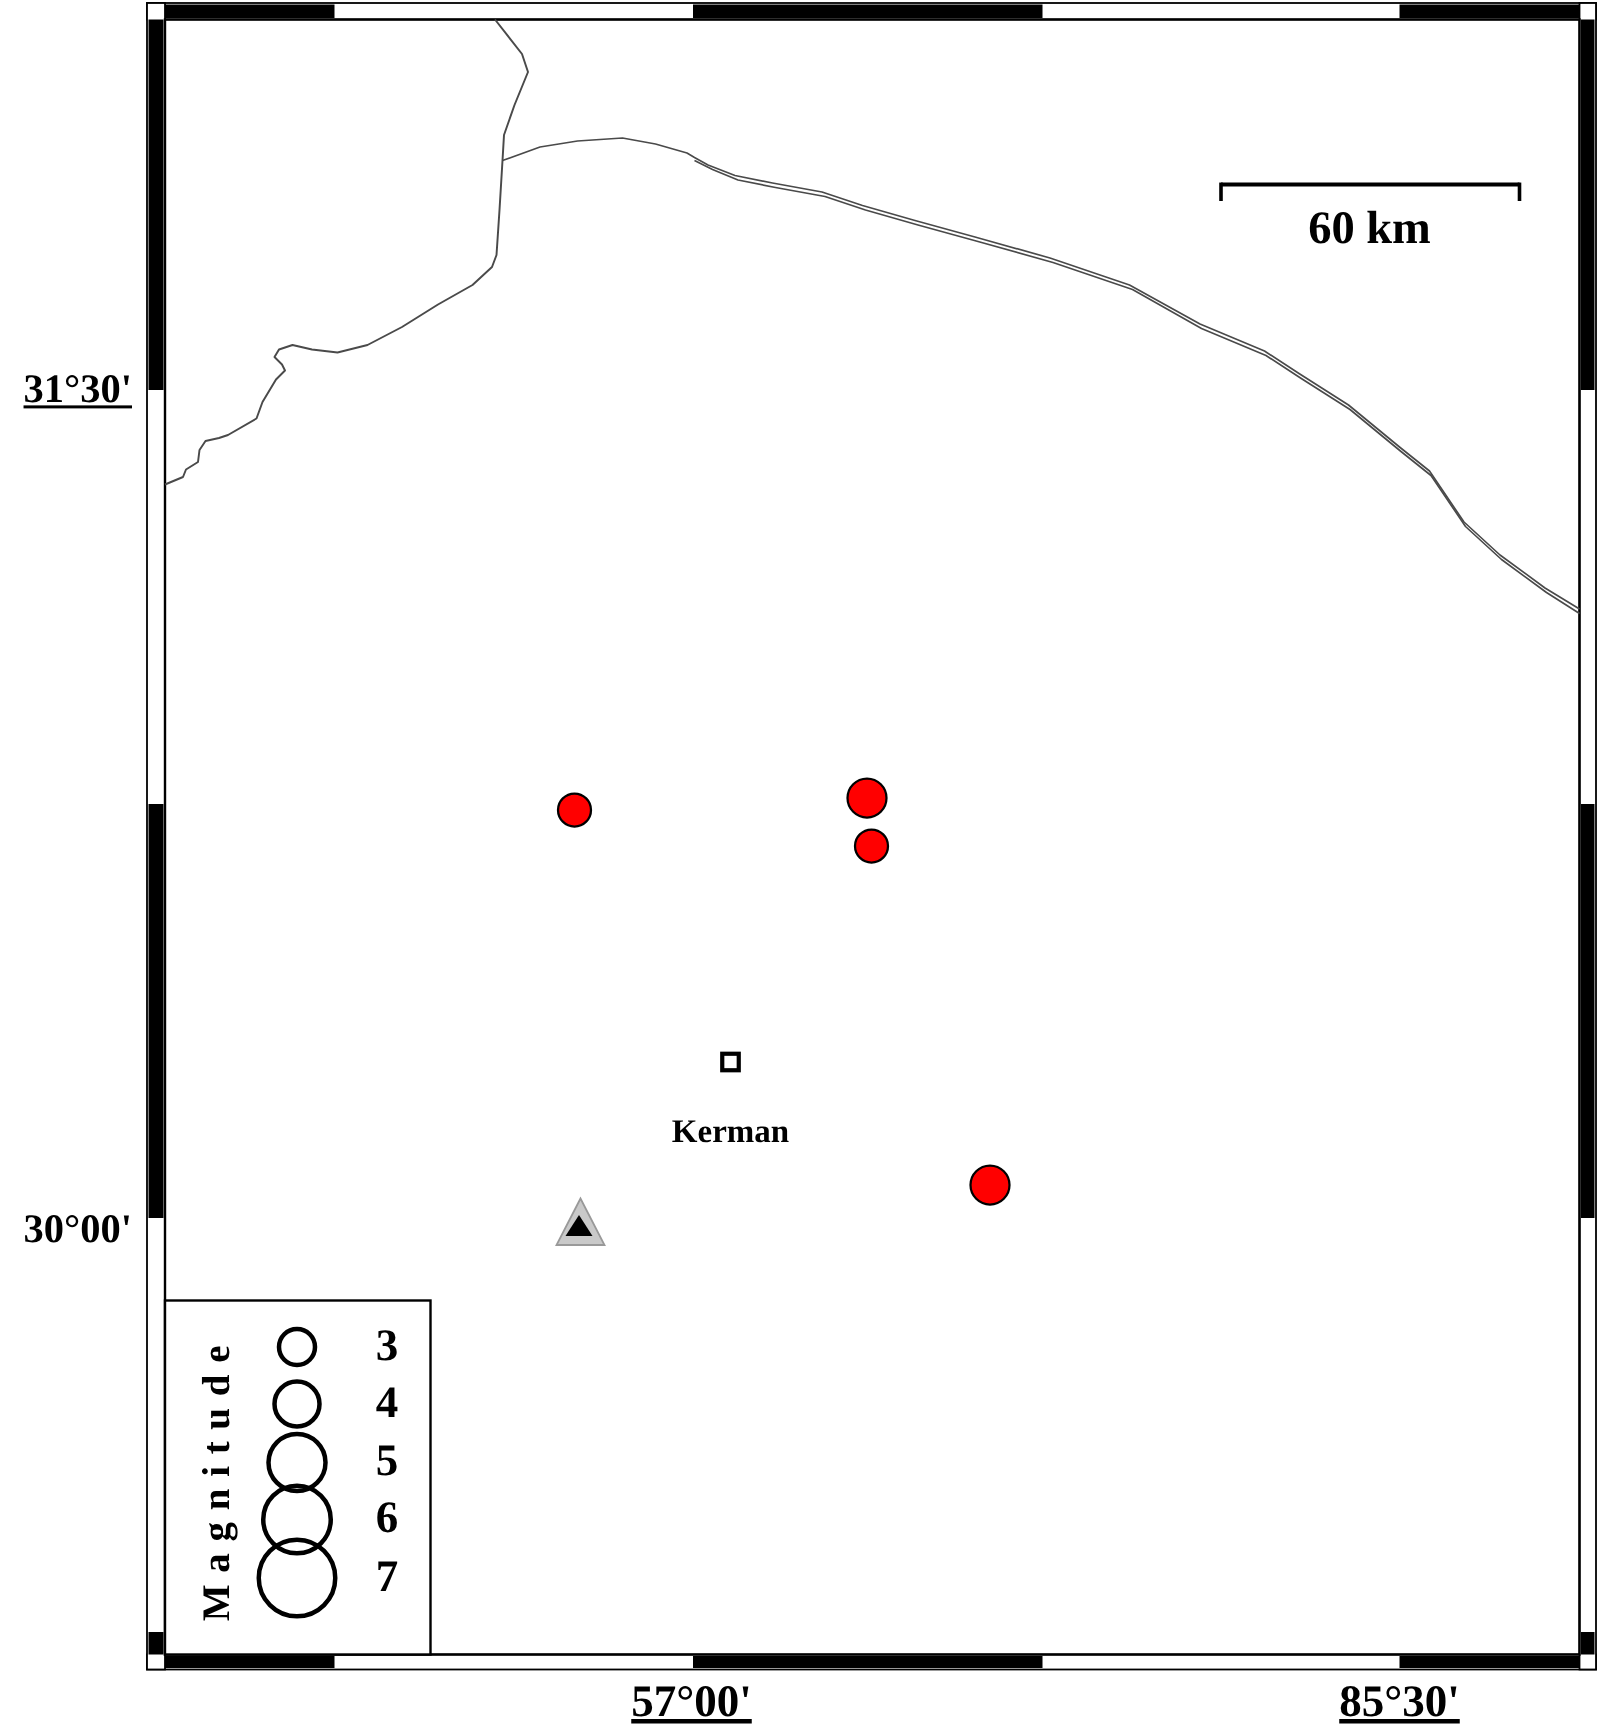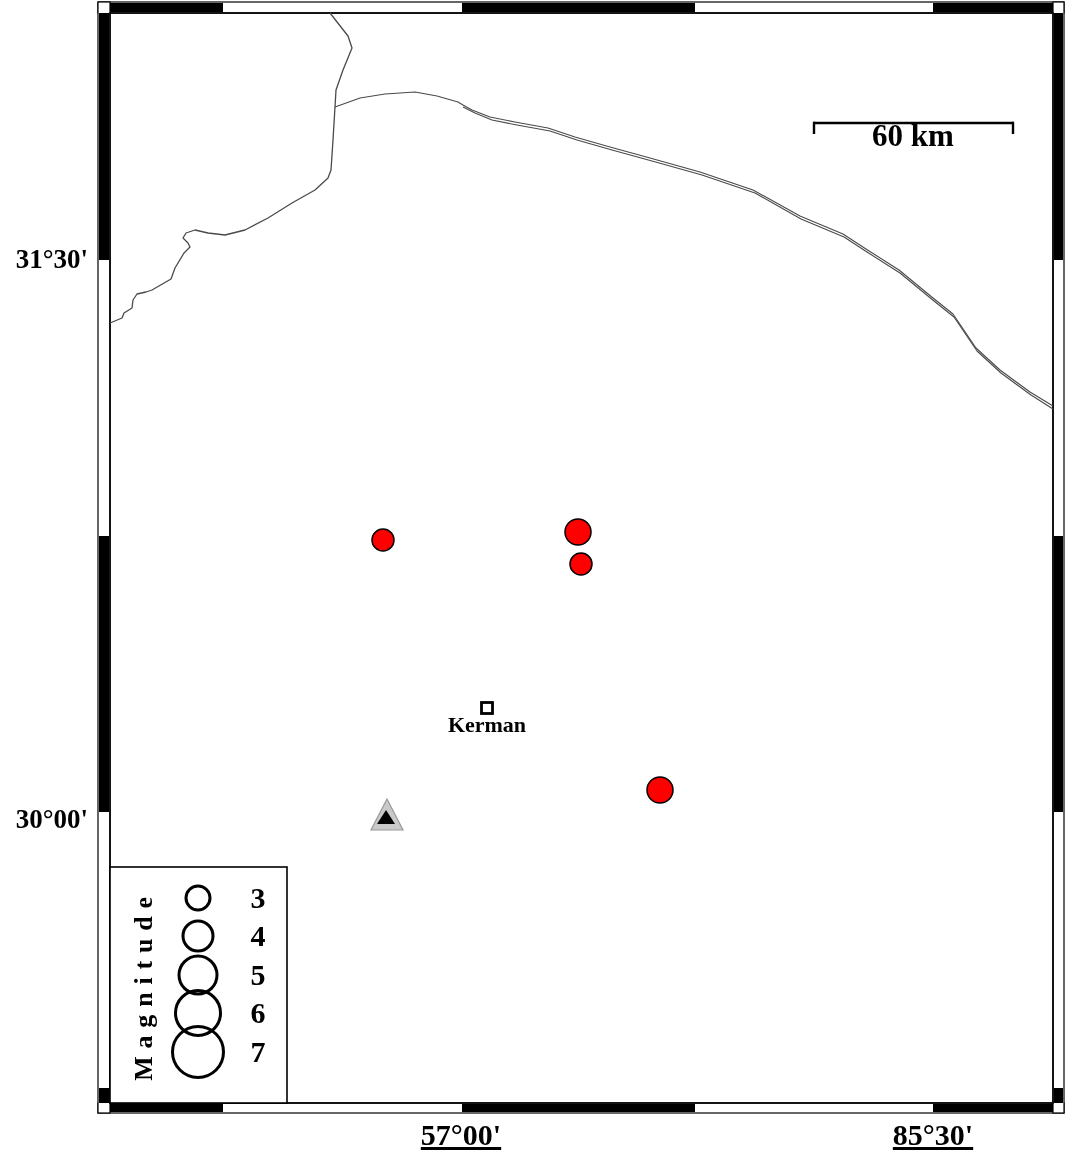--- a/index.html
+++ b/index.html
@@ -66,29 +66,29 @@
       <polygon points="387,799 371,830 403,830" fill="#c9c9c9" stroke="#999999" stroke-width="1.2"></polygon>
       <polygon points="386,810 377,824 395,824" fill="#000000"></polygon>
       <rect x="110" y="867" width="177" height="236" fill="#fff" stroke="#000000" stroke-width="1.6"></rect>
       <circle cx="198" cy="898" r="12" fill="none" stroke="#000000" stroke-width="3"></circle>
       <circle cx="198" cy="936" r="15" fill="none" stroke="#000000" stroke-width="3"></circle>
       <circle cx="198" cy="975" r="19" fill="none" stroke="#000000" stroke-width="3"></circle>
       <circle cx="198" cy="1013" r="22.5" fill="none" stroke="#000000" stroke-width="3"></circle>
       <circle cx="198" cy="1052" r="25.5" fill="none" stroke="#000000" stroke-width="3"></circle>
     </svg>
 
-  <div class="lbl lat-lbl" style="left: 0px; top: 260px;">31°30'</div>
+  <div class="lbl lat-lbl" style="left: 0px; top: 260px; text-decoration: underline;">31°30'</div>
   <div class="lbl lat-lbl" style="left: 0px; top: 820px;">30°00'</div>
 
   <div class="lbl lon-lbl" style="left: 461px; top: 1119px;">57°00'</div>
   <div class="lbl lon-lbl" style="left: 933px; top: 1119px;">85°30'</div>
 
-  <div class="lbl scale-lbl" style="left: 913px; top: 120px;">60 km</div>
+  <div class="lbl scale-lbl" style="left: 913px; top: 136px;">60 km</div>
 
-  <div class="lbl city-lbl" style="left: 487px; top: 713px;">Kerman</div>
+  <div class="lbl city-lbl" style="left: 487px; top: 742px;">Kerman</div>
 
   <div class="lbl legend-title" style="left: 144px; top: 985px;">Magnitude</div>
 
   <div class="lbl legend-num" style="left: 258px; top: 898px;">3</div>
   <div class="lbl legend-num" style="left: 258px; top: 936px;">4</div>
   <div class="lbl legend-num" style="left: 258px; top: 975px;">5</div>
   <div class="lbl legend-num" style="left: 258px; top: 1013px;">6</div>
   <div class="lbl legend-num" style="left: 258px; top: 1052px;">7</div>
 
 </div>

